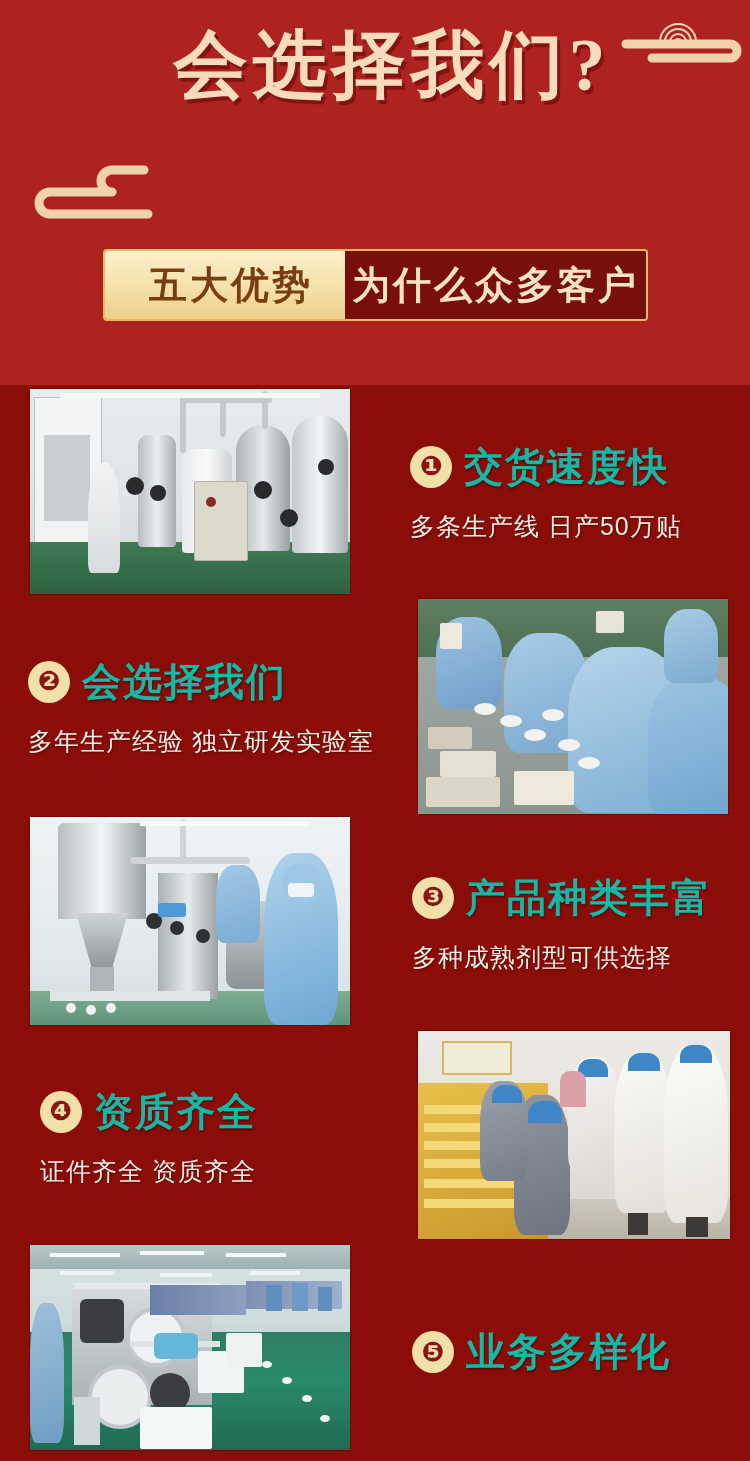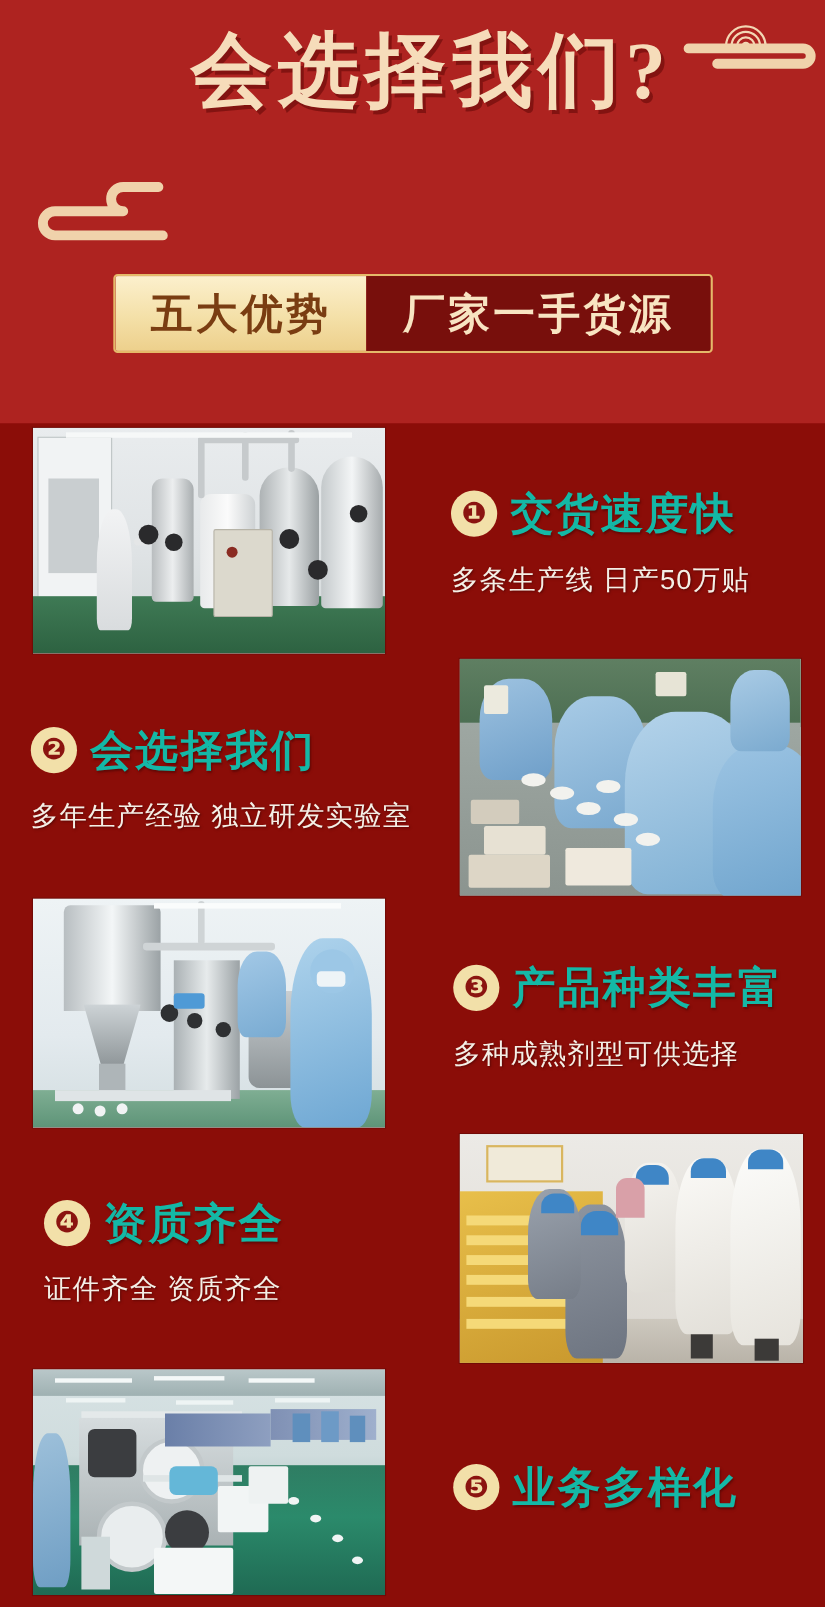--- a/index.html
+++ b/index.html
@@ -73,20 +73,21 @@
     width: 228px;
     background: linear-gradient(180deg,#fcf0cd 0%, #f4e0a8 55%, #edd08c 100%);
     color: #7a3d12;
     display: flex;
     align-items: center;
     justify-content: center;
     font-size: 38px;
     font-weight: bold;
     letter-spacing: 3px;
     font-family: "Liberation Sans", "DejaVu Sans", sans-serif;
+    padding-left: 12px;
   }
   .badge-right {
     flex: 1;
     background: #780f0c;
     color: #f8e4c2;
     display: flex;
     align-items: center;
     justify-content: center;
     font-size: 38px;
     font-weight: bold;
@@ -191,21 +192,21 @@
     <div class="header-title">
       <span class="line2">会选择我们?</span>
     </div>
 
     <svg class="orn-bottomleft" viewBox="0 0 150 72">
       <path d="M128 18 H96 a11 11 0 0 0 0 22 H34 a11 11 0 0 0 0 22 H132" fill="none" stroke="#f0d2ab" stroke-width="9" stroke-linecap="round" stroke-linejoin="round"></path>
     </svg>
 
     <div class="badge-bar">
       <div class="badge-left">五大优势</div>
-      <div class="badge-right">厂家一手货源</div>
+      <div class="badge-right">为什么众多客户</div>
     </div>
   </div>
 
   <div class="body-bg"></div>
 
   <div class="feature" style="top:385px;height:212px;">
     <div class="photo" style="left:30px;width:320px;height:205px;top:4px;">
       <div class="scene">
         <div class="sky" style="background:linear-gradient(180deg,#e9ecee 0%,#dfe3e5 55%,#cfd5d6 100%);"></div>
         <div style="position:absolute;left:4px;top:8px;width:66px;height:150px;background:#f1f3f4;border:1px solid #bcc2c4;"></div>

